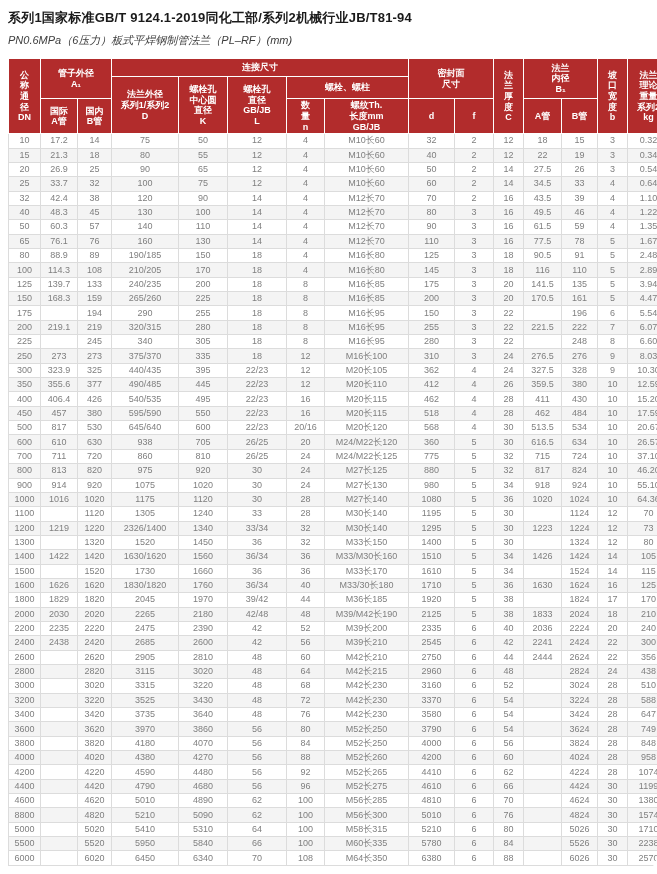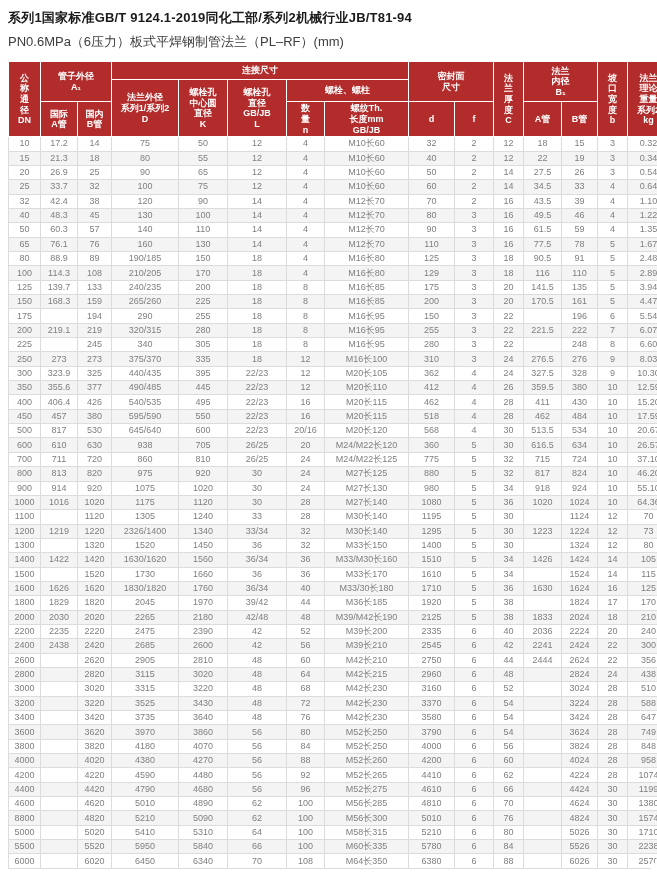--- a/index.html
+++ b/index.html
@@ -20,24 +20,25 @@
   .title {
     font-size: 13px;
     font-weight: bold;
     color: #1a1a1a;
     line-height: 1.25;
     margin: 2px 0 7px 0;
     letter-spacing: 0.2px;
     white-space: nowrap;
   }
   .subtitle {
-    font-size: 13px;
+    font-size: 11px;
     color: #3d3d3d;
     margin: 0 0 10px 0;
     white-space: nowrap;
+    font-style: italic;
   }
   table.flange {
     width: 643px;
     table-layout: fixed;
     border-collapse: collapse;
     border: 1px solid #d9d9d9;
   }
   table.flange th {
     background: #b22c2c;
     color: #ffffff;
@@ -312,21 +313,21 @@
         </tr>
         <tr>
           <td>100</td>
           <td>114.3</td>
           <td>108</td>
           <td>210/205</td>
           <td>170</td>
           <td>18</td>
           <td>4</td>
           <td>M16长80</td>
-          <td>129</td>
+          <td>145</td>
           <td>3</td>
           <td>18</td>
           <td>116</td>
           <td>110</td>
           <td>5</td>
           <td>2.89</td>
         </tr>
         <tr>
           <td>125</td>
           <td>139.7</td>

